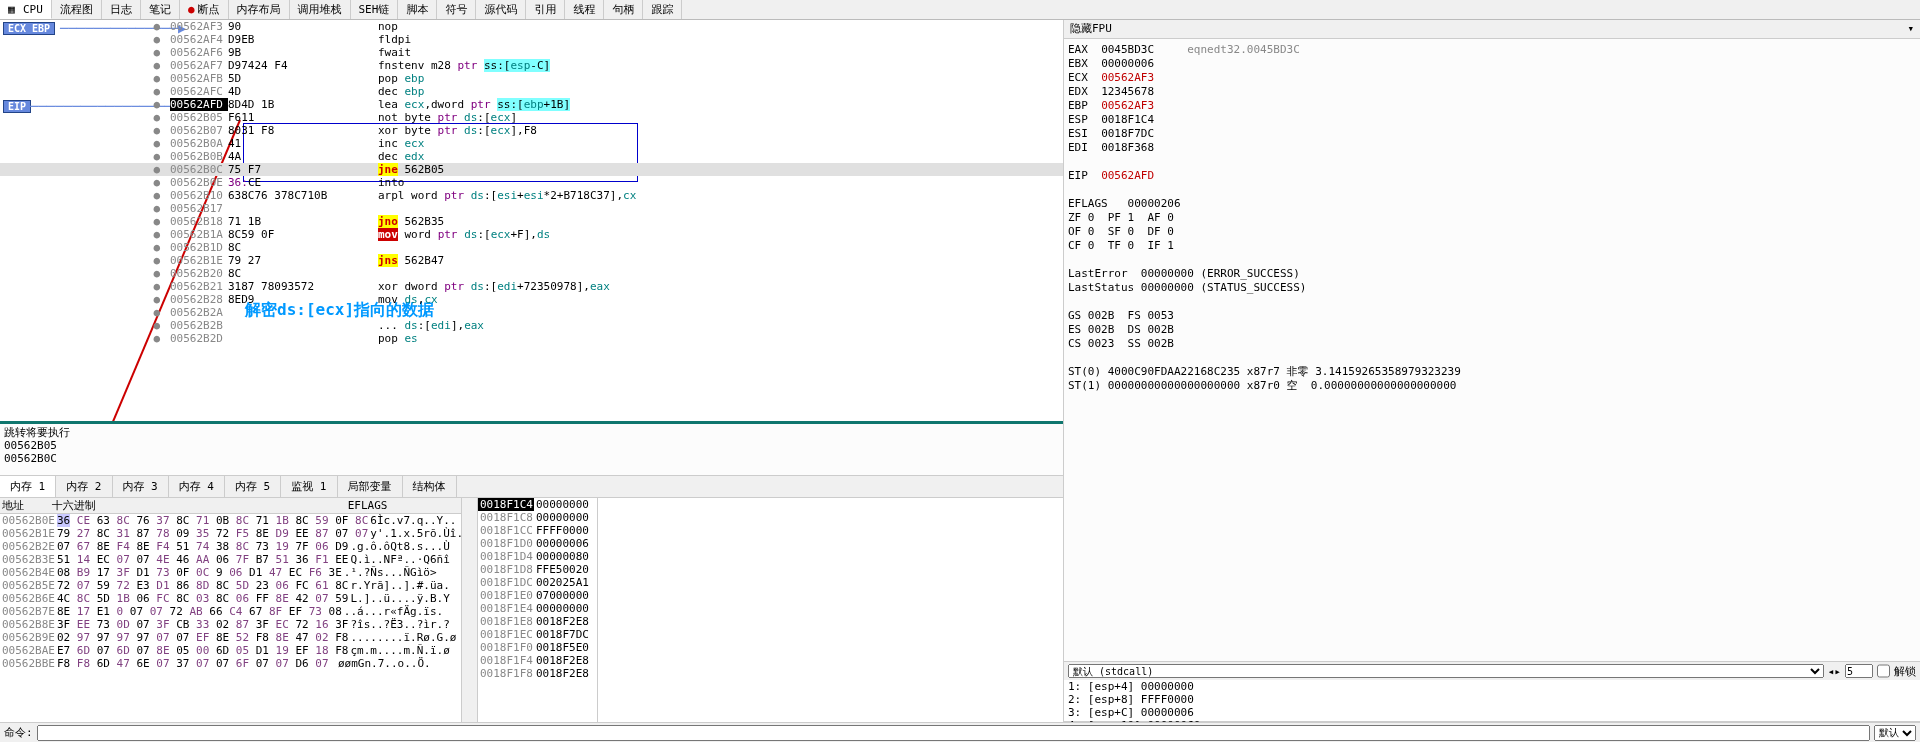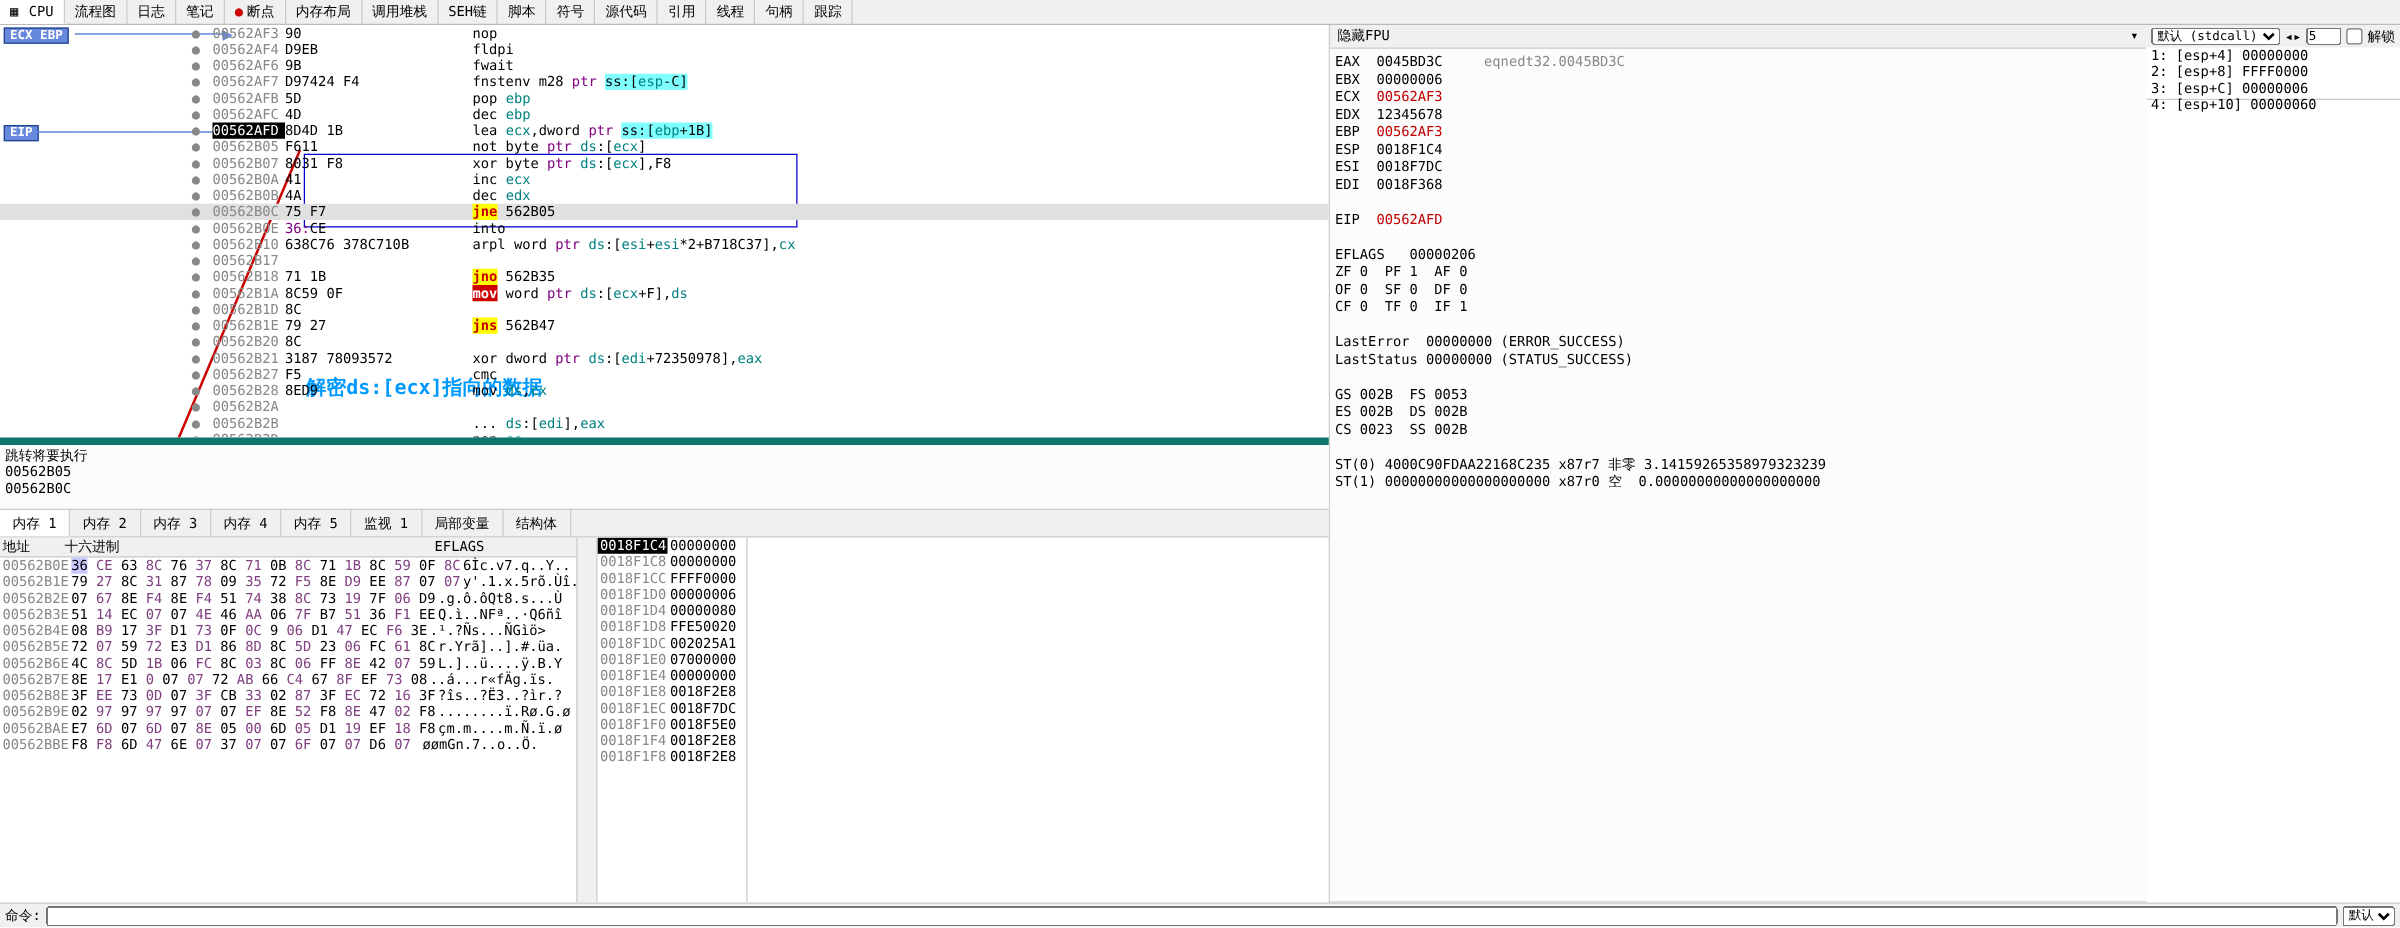--- a/index.html
+++ b/index.html
@@ -8,24 +8,24 @@
 
 
 .toolbar { height: 20px; background: #f0f0f0; border-bottom: 1px solid #bbb; display: flex; }
 .toolbar .tab { padding: 2px 8px; border-right: 1px solid #ccc; display: flex; align-items: center; gap: 3px; cursor: pointer; }
 .toolbar .tab.active { background: #fff; border-bottom: 1px solid #fff; }
 .toolbar .icon { width: 12px; height: 12px; display: inline-block; }
 
 
 .main { flex: 1; display: flex; }
 .left-col { width: 1064px; display: flex; flex-direction: column; border-right: 1px solid #ccc; }
-.right-col { flex: 1; display: flex; flex-direction: row; }
-
-
-.disasm-wrap { height: 336px; position: relative; overflow: hidden; border-bottom: 6px solid #0f766e; }
+.right-col { flex: 1; display: flex; flex-direction: column; }
+
+
+.disasm-wrap { height: 404px; position: relative; overflow: hidden; border-bottom: 3px solid #0f766e; }
 .disasm { position: absolute; left: 0; top: 0; right: 0; line-height: 13px; }
 .disasm-row { display: flex; align-items: center; height: 13px; white-space: pre; }
 .reg-tag { position: absolute; left: 3px; background: #6688dd; color: #fff; padding: 0 4px; font-weight: bold; border: 1px solid #224488; font-size: 10px; }
 .arrow { position: absolute; color: #6688dd; font-size: 14px; }
 .bullet { width: 170px; text-align: right; padding-right: 6px; color: #888; }
 .bullet::before { content: "●"; color: #888; margin-right: 4px; }
 .addr { width: 58px; color: #888; }
 .addr.hl { background: #000; color: #fff; }
 .bytes { width: 150px; color: #000; }
 .mnemonic { color: #000; }
@@ -175,21 +175,20 @@
             <div class="disasm-row" style="background: rgb(224, 224, 224);"><span class="bullet"></span><span class="addr">00562B0C</span>  <span class="bytes">75 F7</span><span class="mnemonic"><span class="jmp-hl">jne</span> 562B05</span></div>
             <div class="disasm-row"><span class="bullet"></span><span class="addr">00562B0E</span>  <span class="bytes"><span class="pfx">36:</span>CE</span><span class="mnemonic">into</span></div>
             <div class="disasm-row"><span class="bullet"></span><span class="addr">00562B10</span>  <span class="bytes">638C76 378C710B</span><span class="mnemonic">arpl word <span class="ptr">ptr</span> <span class="reg">ds</span>:[<span class="reg">esi</span>+<span class="reg">esi</span>*2+B718C37],<span class="reg">cx</span></span></div>
             <div class="disasm-row"><span class="bullet"></span><span class="addr">00562B17</span>  <span class="bytes"></span><span class="mnemonic"></span></div>
             <div class="disasm-row"><span class="bullet"></span><span class="addr">00562B18</span>  <span class="bytes">71 1B</span><span class="mnemonic"><span class="jmp-hl">jno</span> 562B35</span></div>
             <div class="disasm-row"><span class="bullet"></span><span class="addr">00562B1A</span>  <span class="bytes">8C59 0F</span><span class="mnemonic"><span class="jmp-red">mov</span> word <span class="ptr">ptr</span> <span class="reg">ds</span>:[<span class="reg">ecx</span>+F],<span class="reg">ds</span></span></div>
             <div class="disasm-row"><span class="bullet"></span><span class="addr">00562B1D</span>  <span class="bytes">8C</span><span class="mnemonic"></span></div>
             <div class="disasm-row"><span class="bullet"></span><span class="addr">00562B1E</span>  <span class="bytes">79 27</span><span class="mnemonic"><span class="jmp-hl">jns</span> 562B47</span></div>
             <div class="disasm-row"><span class="bullet"></span><span class="addr">00562B20</span>  <span class="bytes">8C</span><span class="mnemonic"></span></div>
             <div class="disasm-row"><span class="bullet"></span><span class="addr">00562B21</span>  <span class="bytes">3187 78093572</span><span class="mnemonic">xor dword <span class="ptr">ptr</span> <span class="reg">ds</span>:[<span class="reg">edi</span>+72350978],<span class="reg">eax</span></span></div>
-            <div class="disasm-row"><span class="bullet"></span><span class="addr">00562B27</span>  <span class="bytes">F5</span><span class="mnemonic">cmc</span></div>
             <div class="disasm-row"><span class="bullet"></span><span class="addr">00562B28</span>  <span class="bytes">8ED9</span><span class="mnemonic">mov <span class="reg">ds</span>,<span class="reg">cx</span></span></div>
             <div class="disasm-row"><span class="bullet"></span><span class="addr">00562B2A</span>  <span class="bytes"></span><span class="mnemonic"></span></div>
             <div class="disasm-row"><span class="bullet"></span><span class="addr">00562B2B</span>  <span class="bytes"></span><span class="mnemonic">... <span class="reg">ds</span>:[<span class="reg">edi</span>],<span class="reg">eax</span></span></div>
             <div class="disasm-row"><span class="bullet"></span><span class="addr">00562B2D</span>  <span class="bytes"></span><span class="mnemonic">pop <span class="reg">es</span></span></div>
           </div>
     </div>
 
     <div class="info-pane">
       <div>跳转将要执行</div>
       <div>00562B05</div>

